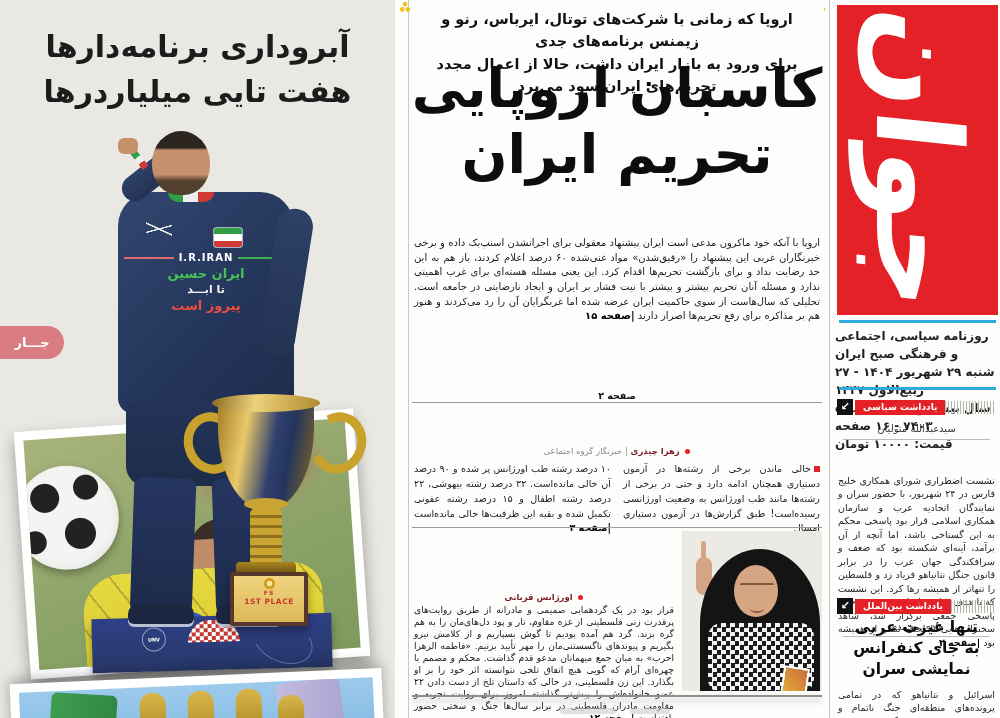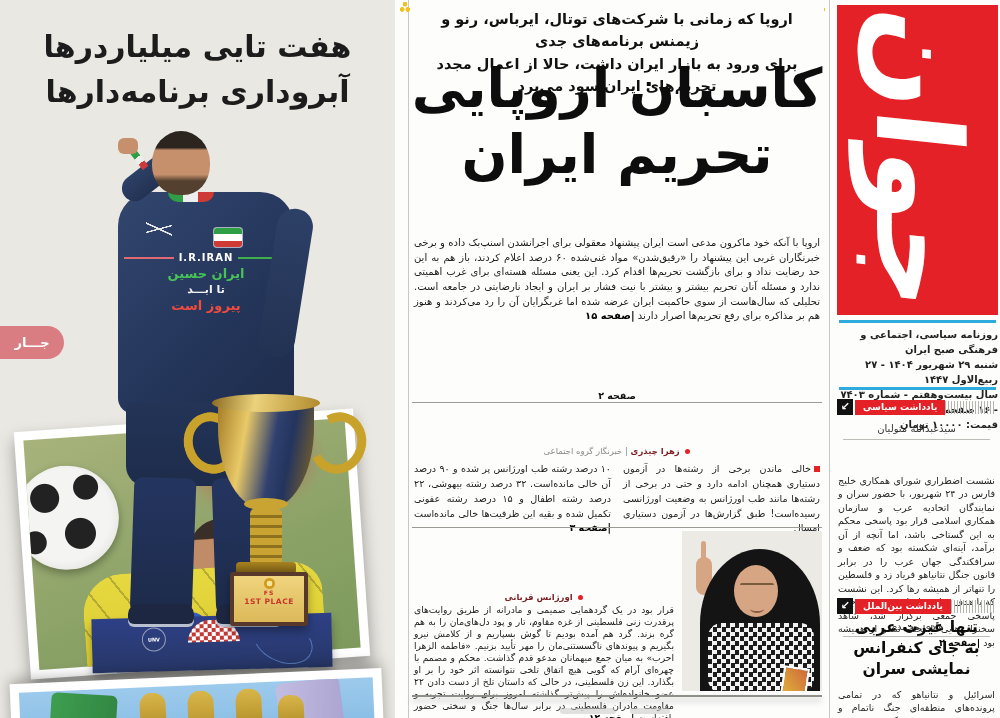--- a/index.html
+++ b/index.html
@@ -181,43 +181,43 @@
   .shadowrule{position:absolute;left:2px;right:2px;top:695px;height:2px;background:#8f8f8a;
               box-shadow:0 4px 6px rgba(0,0,0,.28);}
   .remnant{position:absolute;top:708px;height:6px;border-radius:3px;background:#c9c9c4;opacity:.55;}
 
   
   .right{position:absolute;left:833px;top:0;width:167px;height:718px;background:#fdfdfc;}
   .logo{position:absolute;left:4px;right:2px;top:5px;height:310px;background:#e32126;overflow:hidden;}
   .logo-word{position:absolute;left:50%;top:50%;transform:translate(-50%,-50%) rotate(90deg) skewX(-6deg);
              color:#fff;font-size:118px;font-weight:800;white-space:nowrap;line-height:1;}
   .cyan{position:absolute;left:6px;right:4px;height:3px;background:#2eaadc;}
-  .pinfo{position:absolute;left:2px;right:2px;top:327px;text-align:right;font-size:10px;font-weight:700;
+  .pinfo{position:absolute;left:2px;right:2px;top:327px;text-align:left;font-size:12px;font-weight:700;
          color:#222;line-height:1.5;}
   .tagrow{position:absolute;left:4px;right:4px;height:16px;display:flex;align-items:center;gap:0;}
   .hatch{flex:1;height:13px;background:repeating-linear-gradient(90deg,#b4b4af 0 1px, transparent 1px 3px);}
   .tag{background:#e32126;color:#fff;font-size:9px;font-weight:700;padding:2px 8px 3px;white-space:nowrap;}
   .mark{width:16px;height:16px;background:#111;color:#fff;font-size:11px;line-height:16px;text-align:center;
         font-weight:700;margin-right:2px;}
   .author{position:absolute;left:0;right:0;text-align:center;font-size:10px;color:#333;}
   .thin{position:absolute;left:10px;right:10px;height:1px;background:#bdbdb8;}
   .notehead{position:absolute;left:0;right:0;text-align:center;font-size:15.5px;font-weight:800;
             line-height:1.35;color:#0d0d0d;}
   .notebody{position:absolute;left:5px;right:5px;font-size:9.5px;line-height:1.42;text-align:justify;color:#1f1f1f;}
   .notebody b{font-weight:800;color:#000;}
 </style>
 </head>
 <body>
 
 <div class="page">
 
   <div class="leftcol">
     <div class="left-head">
+      <div>آبروداری برنامه‌دارها</div>
       <div>هفت تایی میلیاردرها</div>
-      <div>آبروداری برنامه‌دارها</div>
     </div>
 
     <div class="gk">
       <div class="gk-in">
         <div class="gk-red"></div>
         <div class="gk-ball"></div>
         <div class="gk-head"></div>
         <div class="gk-shirt"></div>
         <div class="gk-glove g1"></div>
         <div class="gk-glove g2"></div>

